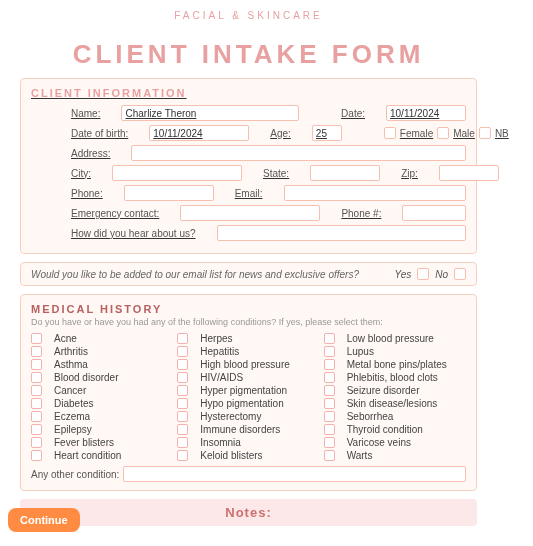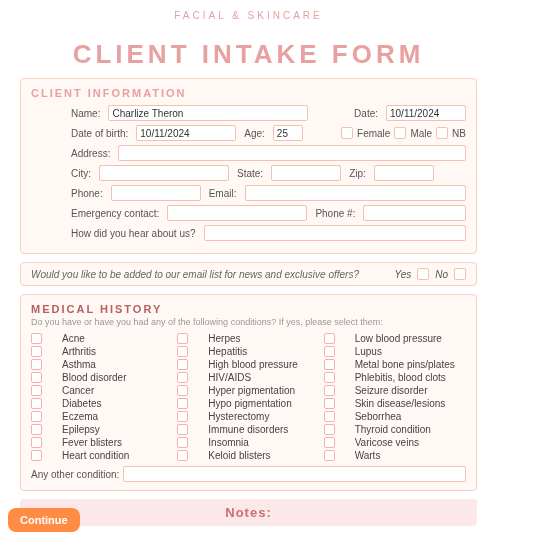--- a/index.html
+++ b/index.html
@@ -43,26 +43,27 @@
       color: #e8a0a0;
       text-transform: uppercase;
       margin-bottom: 6px;
     }
     .client-info {
       background: #fff8f5;
       border: 1px solid #f5d0c0;
       border-radius: 4px;
       padding: 8px 10px;
       margin-bottom: 8px;
+      text-decoration: underline;
     }
     .form-row {
       display: flex;
       align-items: center;
       margin-bottom: 4px;
-      gap: 8px;
+      gap: 21px;
       padding-left: 40px;
     }
     .form-label {
       font-size: 10px;
       color: #555;
       white-space: nowrap;
       min-width: fit-content;
     }
     .form-input {
       background: #fff;
@@ -131,21 +132,21 @@
       margin-bottom: 6px;
     }
     .conditions-grid {
       display: grid;
       grid-template-columns: 1fr 1fr 1fr;
       gap: 2px 4px;
     }
     .condition-item {
       display: flex;
       align-items: center;
-      gap: 20px;
+      gap: 12px;
       font-size: 10px;
       color: #444;
     }
     .cbox {
       width: 11px;
       height: 11px;
       border: 1px solid #f5b0b0;
       background: #fff;
       border-radius: 2px;
       flex-shrink: 0;

